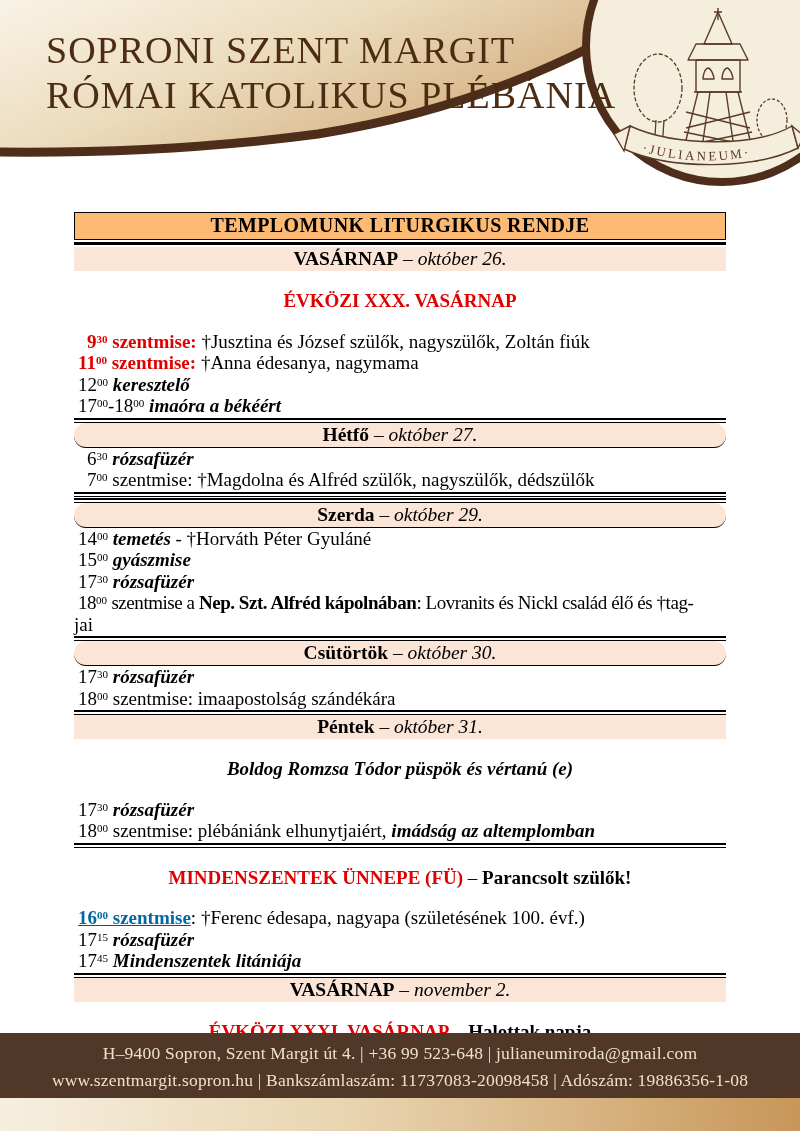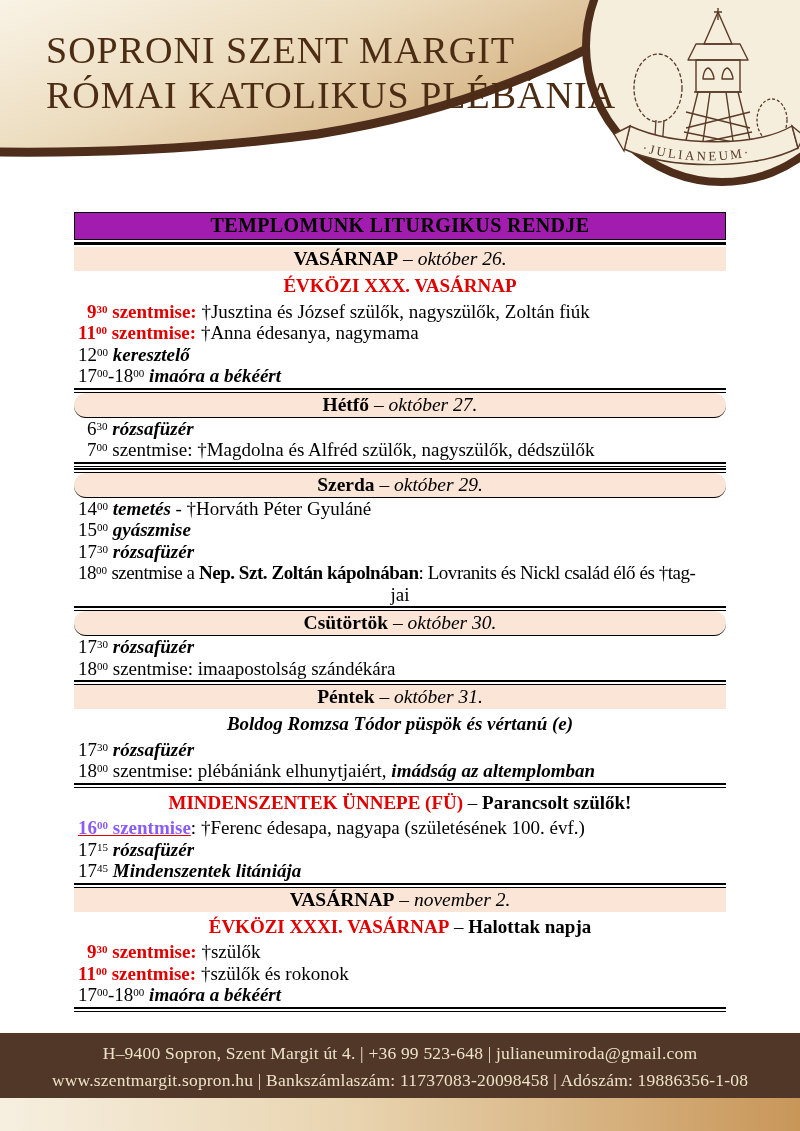--- a/index.html
+++ b/index.html
@@ -15,43 +15,43 @@
     position:absolute; left:46px; top:28px;
     color:#4c2d14; font-size:38px; line-height:45px; letter-spacing:1px;
     font-weight:500;
   }
   
   .table-area{
     position:absolute; left:74px; top:212px; width:652px;
     font-size:19px;
   }
   .table-title{
-    background:#a21caf; border:1px solid #000;
+    background:#fdba74; border:1px solid #000;
     text-align:center; font-weight:bold; font-size:20px;
     letter-spacing:.4px; padding:1px 0 2px;
   }
   .title-divider{height:0; border-top:3px solid #000; margin:2px 0;}
   .day-bar{
     background:#fbe5d6; text-align:center; font-size:19.5px; padding:1px 0;
   }
   .day-bar.underlined{border-bottom:1px solid #000;border-radius:12px;}
   .day-name{font-weight:bold;margin-top:41px;}
   .day-date{font-style:italic;}
-  .feast-row{text-align:center; line-height:21.5px; padding:4px 0;}
+  .feast-row{text-align:center; line-height:21.5px; padding:19px 0;}
   .sched-line{line-height:21.5px; padding-left:4px;}
   .sched-line.indent{padding-left:13px;}
-  .sched-line.center{text-align:center; padding-left:0;}
+  .sched-line.center{text-align:left; padding-left:0;}
   .sched-line.tight{letter-spacing:-0.45px;}
   .sect-divider{height:2px; border-top:2.5px solid #000; border-bottom:1px solid #000; margin-top:1px;}
   sup{font-size:0.58em; line-height:0; position:relative; top:-0.42em; vertical-align:baseline; letter-spacing:0;}
   .s-n{}
   .s-i{font-style:italic;font-weight:bold;}
   .s-b{font-weight:bold;}
   .s-rb{color:#e00000; font-weight:bold;}
-  .s-rbu{color:#8b5cf6; font-weight:bold; text-decoration:underline; text-decoration-color:#e00000;}
+  .s-rbu{color:#0369a1; font-weight:bold; text-decoration:underline; text-decoration-color:#e00000;}
   
   .footer{
     position:absolute; left:0; right:0; top:1033px; height:65px;
     background:#513727; color:#eee3c9; text-align:center;
     font-size:17.5px; letter-spacing:.2px;
   }
   .footer-line1{padding-top:10px;}
   .footer-line2{padding-top:6px;}
   .bottom-strip{
     position:absolute; left:0; right:0; top:1098px; height:33px;
@@ -126,21 +126,21 @@
           <div class="sched-line indent"><span class="s-n">6<sup>30</sup> </span><span class="s-i">rózsafüzér</span></div>
           <div class="sched-line indent"><span class="s-n">7<sup>00</sup> szentmise: †Magdolna és Alfréd szülők, nagyszülők, dédszülők</span></div>
         </div>
         <div class="sect-divider"></div>
         <div class="sect-divider"></div>
         <div>
           <div class="day-bar underlined"><span class="day-name">Szerda</span><span class="day-date"> – október 29.</span></div>
           <div class="sched-line"><span class="s-n">14<sup>00</sup> </span><span class="s-i">temetés</span><span class="s-n"> - †Horváth Péter Gyuláné</span></div>
           <div class="sched-line"><span class="s-n">15<sup>00</sup> </span><span class="s-i">gyászmise</span></div>
           <div class="sched-line"><span class="s-n">17<sup>30</sup> </span><span class="s-i">rózsafüzér</span></div>
-          <div class="sched-line tight"><span class="s-n">18<sup>00</sup> szentmise a </span><span class="s-b">Nep. Szt. Zoltán kápolnában</span><span class="s-n">: Lovranits és Nickl család élő és †tag-</span></div>
+          <div class="sched-line tight"><span class="s-n">18<sup>00</sup> szentmise a </span><span class="s-b">Nep. Szt. Alfréd kápolnában</span><span class="s-n">: Lovranits és Nickl család élő és †tag-</span></div>
           <div class="sched-line center"><span class="s-n">jai</span></div>
         </div>
         <div class="sect-divider"></div>
         <div>
           <div class="day-bar underlined"><span class="day-name">Csütörtök</span><span class="day-date"> – október 30.</span></div>
           <div class="sched-line"><span class="s-n">17<sup>30</sup> </span><span class="s-i">rózsafüzér</span></div>
           <div class="sched-line"><span class="s-n">18<sup>00</sup> szentmise: imaapostolság szándékára</span></div>
         </div>
         <div class="sect-divider"></div>
         <div>

